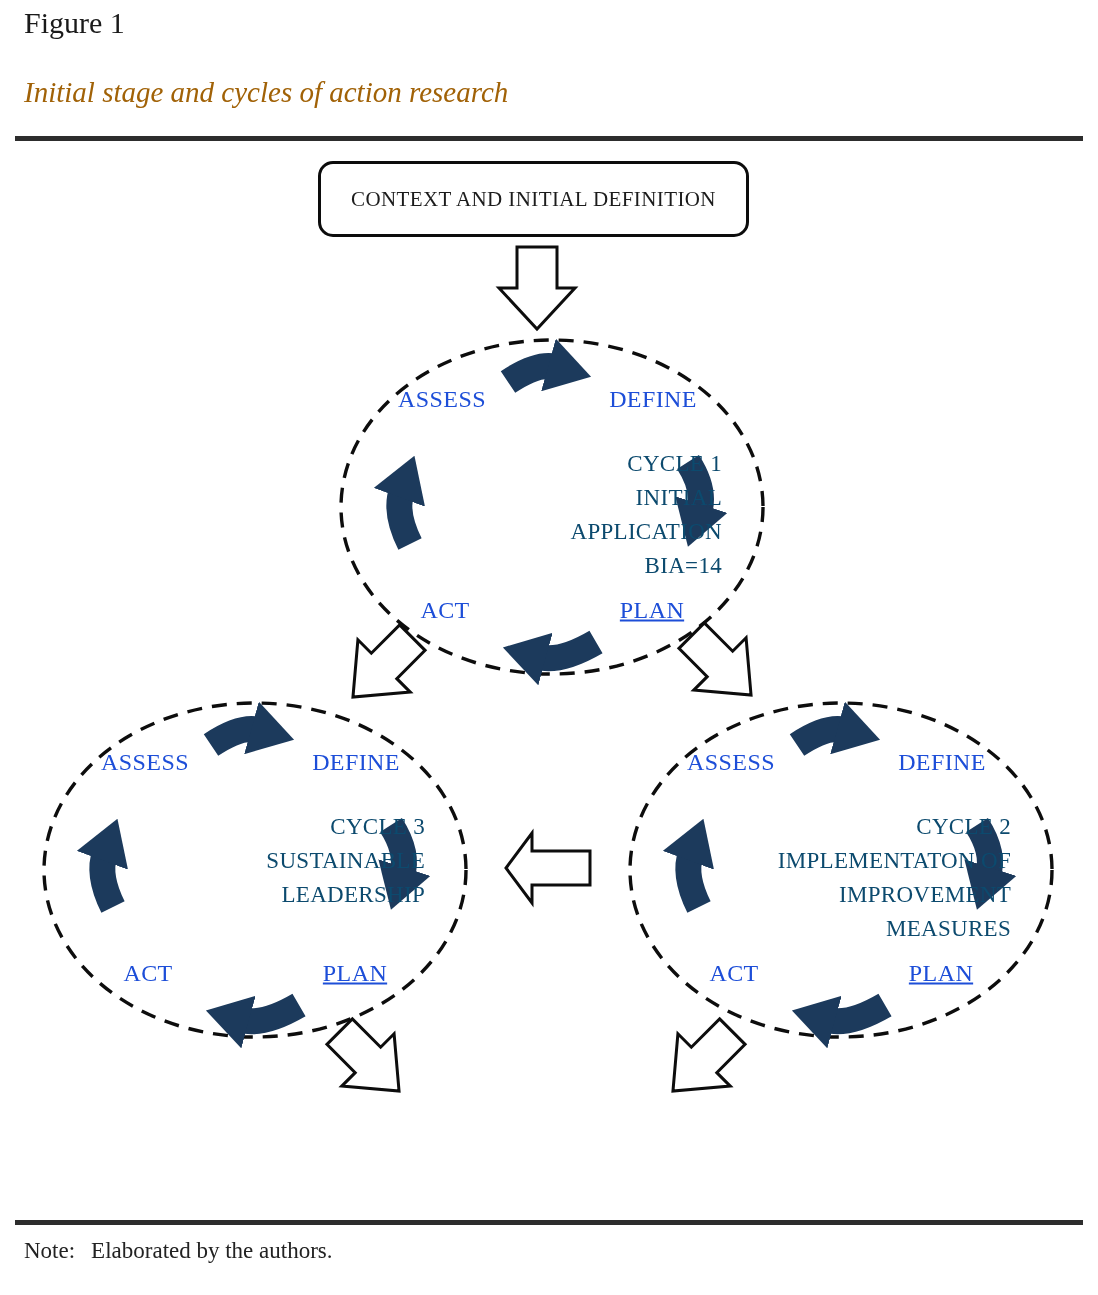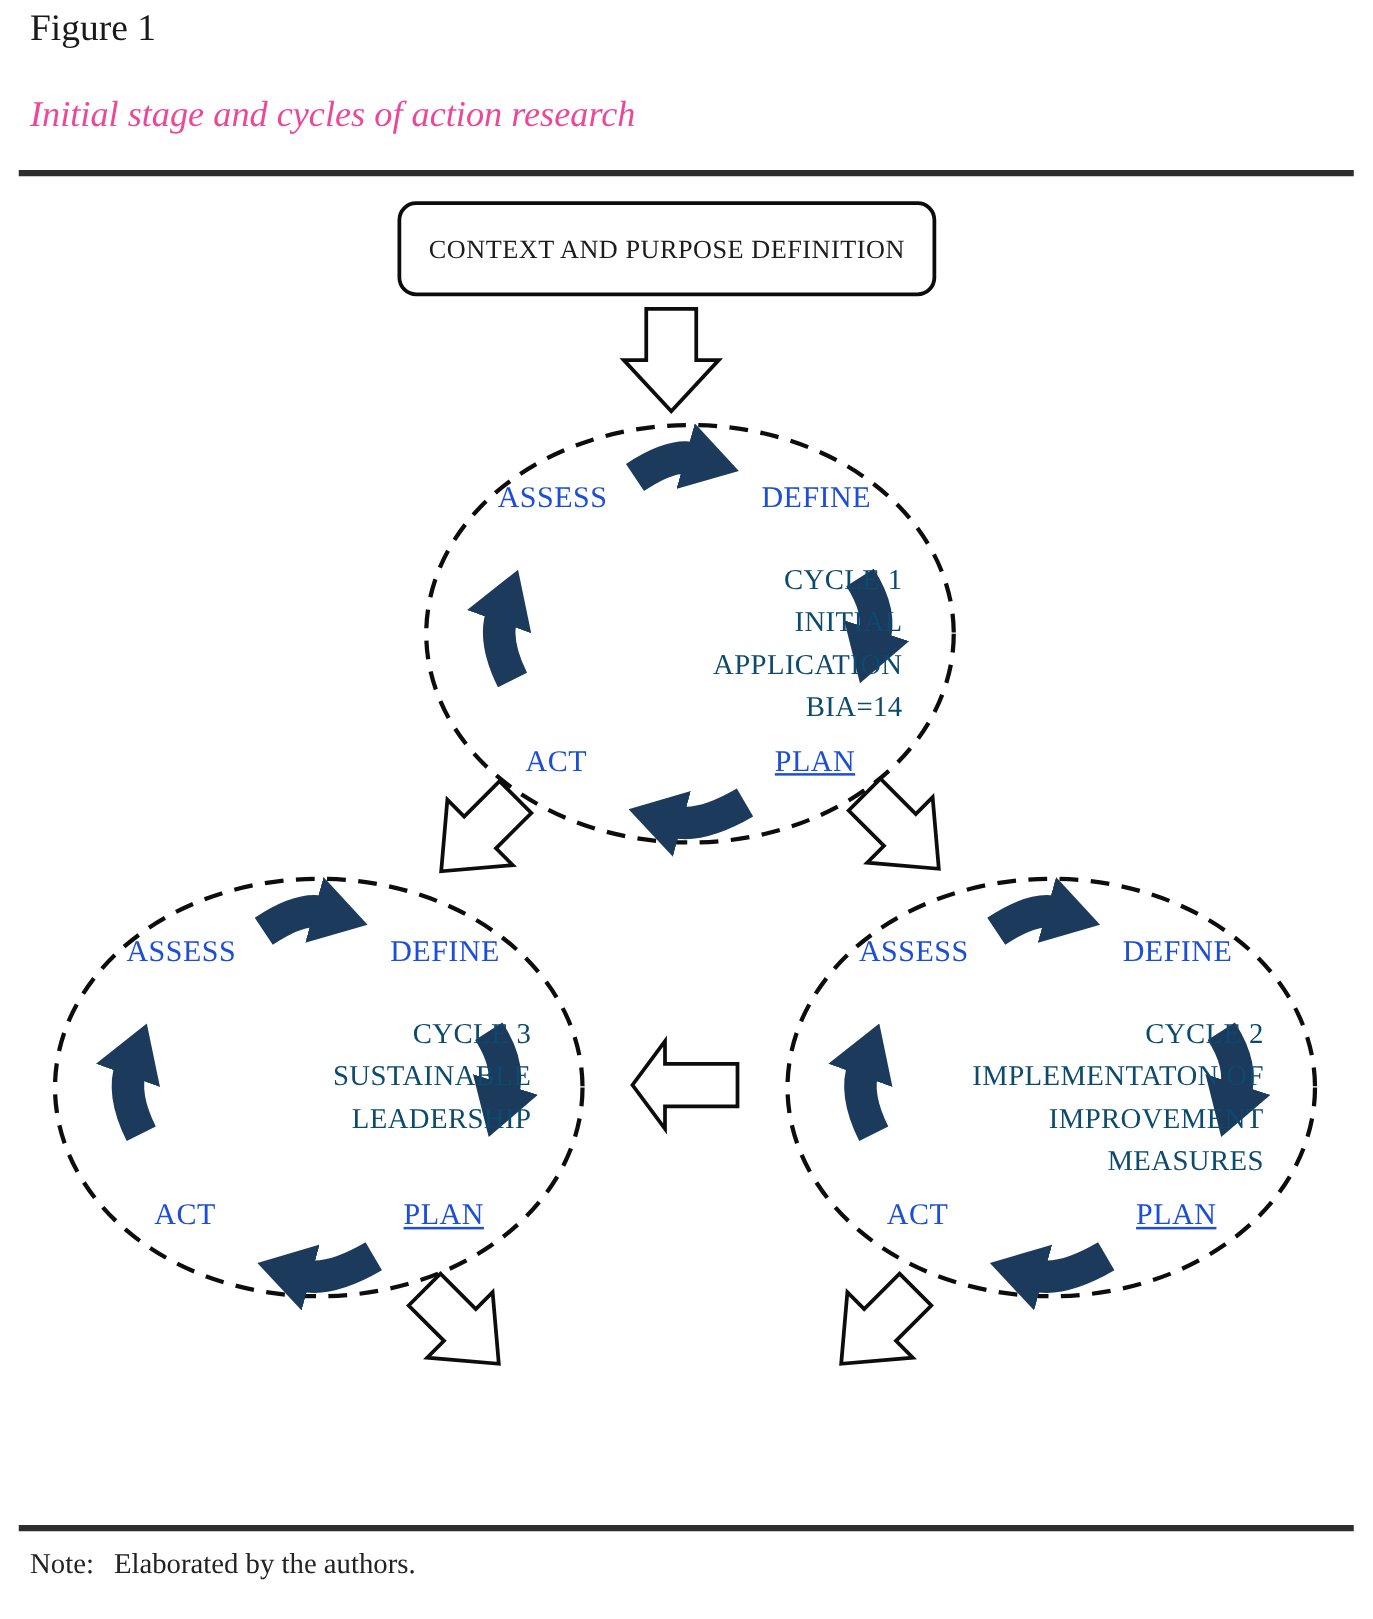--- a/index.html
+++ b/index.html
@@ -13,21 +13,21 @@
     font-family: "Liberation Serif", "DejaVu Serif", serif;
     color: #1f1f1f;
     overflow: hidden;
   }
   .fig-label {
     position: absolute; left: 24px; top: 6px;
     font-size: 30px; font-weight: normal; color: #1a1a1a;
   }
   .fig-caption {
     position: absolute; left: 24px; top: 76px;
-    font-size: 29px; font-style: italic; color: #ec4899;
+    font-size: 29px; font-style: italic; color: #a16207;
   }
   .rule { position: absolute; left: 15px; width: 1068px; height: 5px; background: #2d2d2d; }
   .rule-top { top: 136px; }
   .rule-bottom { top: 1220px; }
 
   .top-box {
     position: absolute; left: 318px; top: 161px; width: 431px; height: 76px;
     border: 3px solid #0c0c0c; border-radius: 15px; background: #ffffff;
     display: flex; align-items: center; justify-content: center;
   }
@@ -87,21 +87,21 @@
         <path class="navy-band" d="M 78 212 Q 62 180 70 158" marker-end="url(#ah)"></path>
       </g>
     </defs>
   </svg>
 
   <div class="fig-label">Figure 1</div>
   <div class="fig-caption">Initial stage and cycles of action research</div>
   <div class="rule rule-top"></div>
 
   <div class="top-box">
-    <span>CONTEXT AND PURPOSE DEFINITION</span>
+    <span>CONTEXT AND INITIAL DEFINITION</span>
   </div>
 
   <svg class="hollow-arrow" style="left:495px;top:244px" width="84" height="88">
     <polygon points="22,3 62,3 62,44 80,44 42,85 4,44 22,44"></polygon>
   </svg>
 
   <div class="cycle" style="left:332px;top:332px">
     <svg class="cycle-art" viewBox="0 0 440 350" width="440" height="350">
       <use href="#cycle-graphic"></use>
     </svg>

